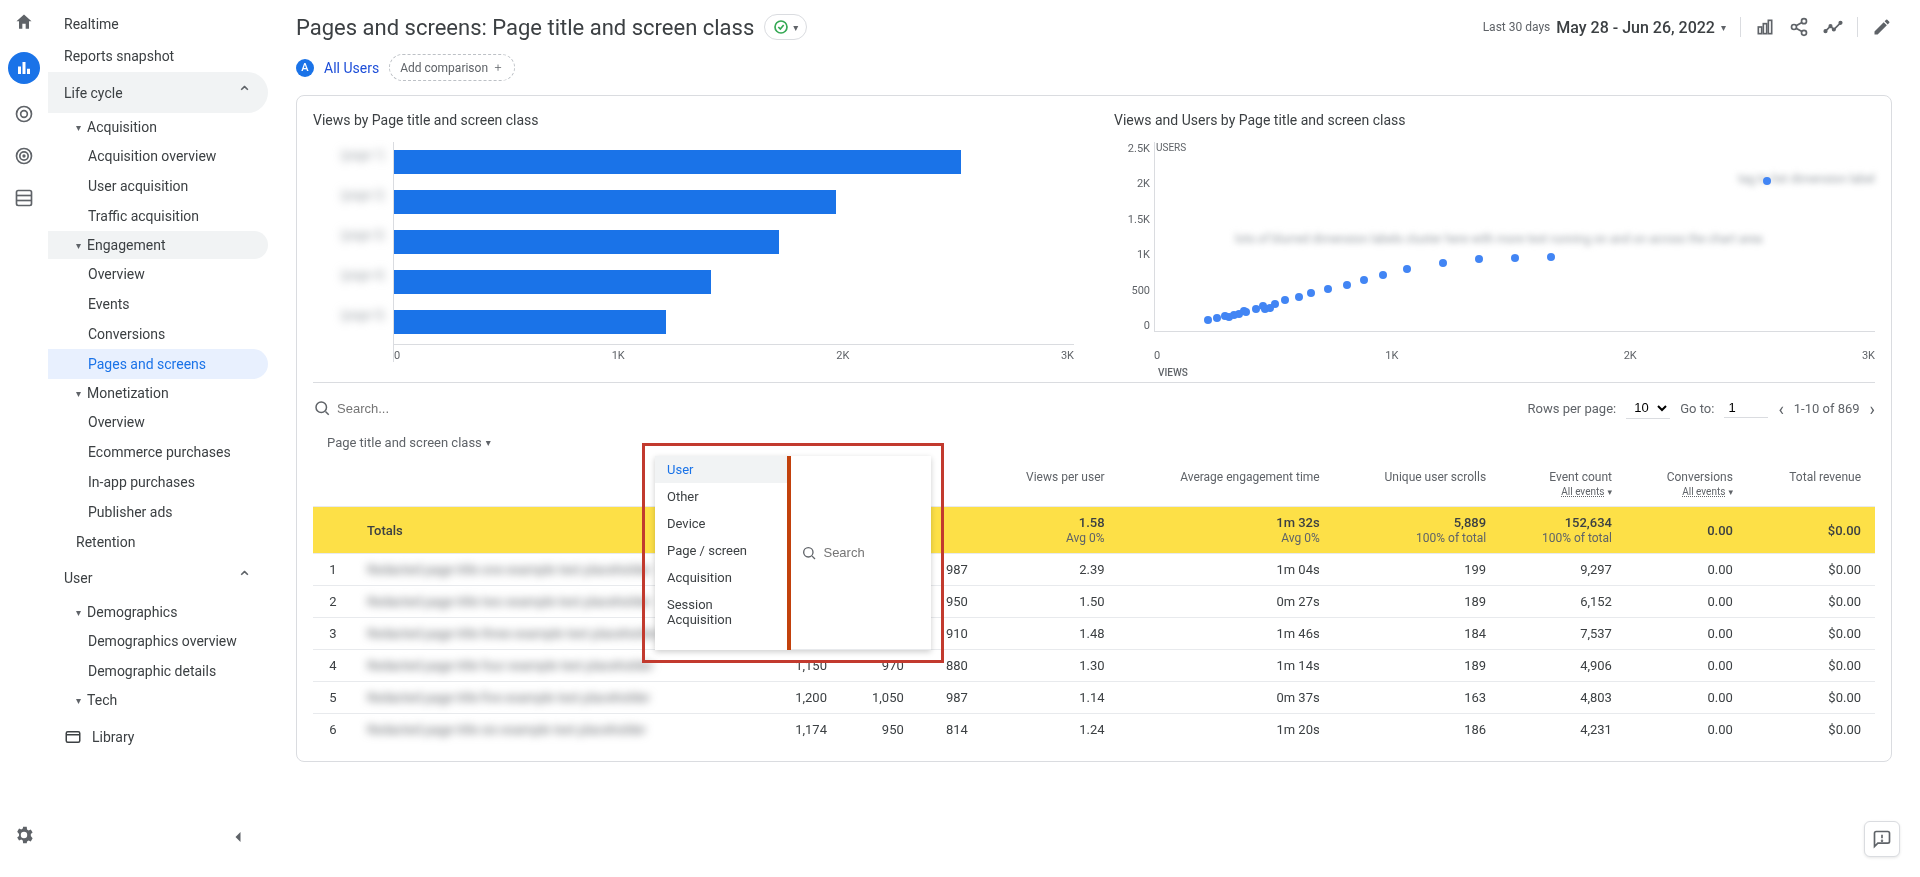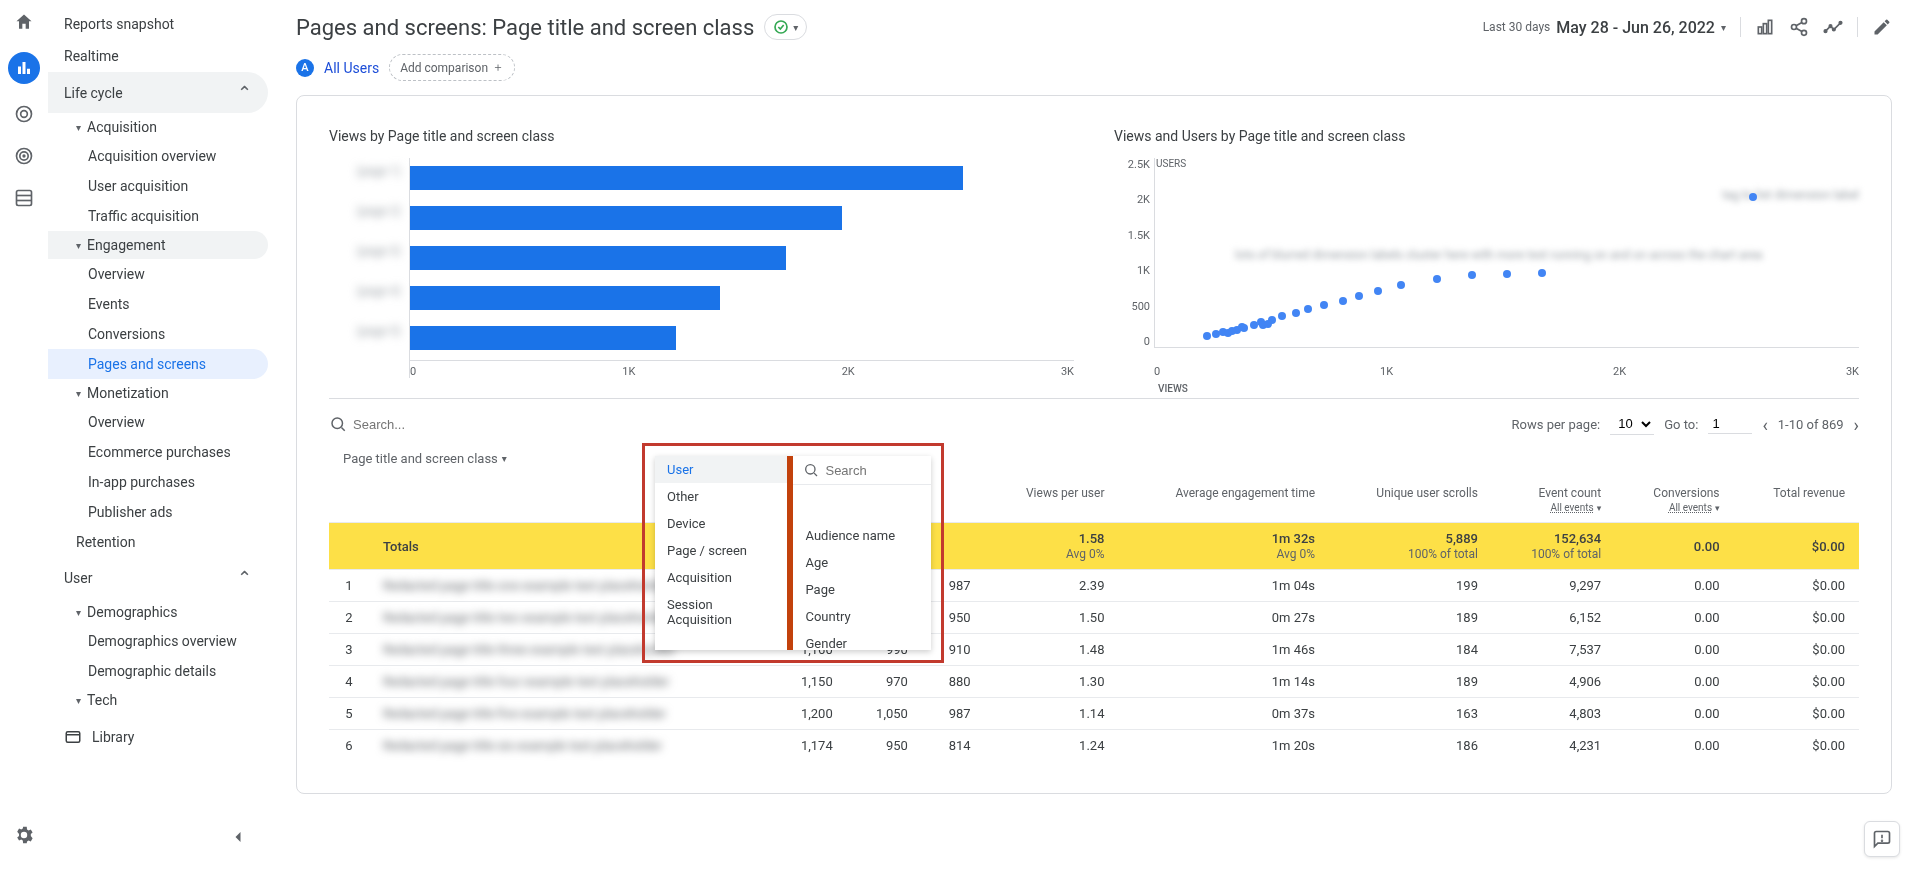--- a/index.html
+++ b/index.html
@@ -38,21 +38,21 @@
 .date-range .value { font-size: 16px; color: #3c4043; font-weight: 500; }
 .top-icons { display: flex; gap: 14px; padding-left: 14px; border-left: 1px solid #dadce0; }
 .top-icons span { cursor: pointer; color: #5f6368; }
 
 .segment-row { padding: 4px 28px 14px 28px; display: flex; gap: 10px; align-items: center; }
 .segment-chip { background: #1a73e8; color: #fff; width: 18px; height: 18px; border-radius: 50%; display: inline-flex; align-items: center; justify-content: center; font-size: 11px; font-weight: 500; }
 .segment-text { color: #1d4ed8; font-size: 14px; }
 .add-comparison { border: 1px dashed #bdc1c6; border-radius: 16px; padding: 4px 10px; font-size: 12px; color: #5f6368; cursor: pointer; display: inline-flex; align-items: center; gap: 4px; }
 
 .content-scroll { flex: 1; padding: 0 28px; overflow: auto; }
-.card { background: #fff; border: 1px solid #dadce0; border-radius: 8px; padding: 32px; }
+.card { background: #fff; border: 1px solid #dadce0; border-radius: 8px; padding: 16px; }
 
 .charts-row { display: flex; gap: 40px; }
 .chart-block { flex: 1; }
 .chart-title { font-size: 14px; color: #3c4043; margin-bottom: 14px; }
 
 
 .bar-chart { height: 220px; display: flex; }
 .bar-labels { width: 80px; display: flex; flex-direction: column; justify-content: space-around; padding-right: 8px; padding-bottom: 20px; filter: blur(4px); }
 .bar-label { height: 28px; color: #9aa0a6; font-size: 12px; text-align: right; white-space: nowrap; overflow: hidden; }
 .bar-area { flex: 1; border-left: 1px solid #dadce0; position: relative; padding-bottom: 20px; display: flex; flex-direction: column; justify-content: space-around; }
@@ -87,21 +87,21 @@
 .data-table td:nth-child(1), .data-table th:nth-child(1) { text-align: center; width: 40px; }
 .data-table td:nth-child(2) { text-align: left; }
 .totals-row td { background: #fde047; font-weight: 500; }
 .totals-row .sub { font-weight: 400; font-size: 12px; color: #5f6368; }
 .blurred { filter: blur(4px); color: #5f6368; }
 
 
 .dim-popup { position: absolute; top: 443px; left: 642px; width: 302px; height: 220px; border: 3px solid #c23a2e; background: none; z-index: 100; }
 .dim-popup-inner { position: absolute; top: 10px; left: 10px; right: 10px; bottom: 10px; background: #fff; box-shadow: 0 2px 6px rgba(0,0,0,0.2); display: flex; overflow: hidden; }
 .dim-col-left { width: 48%; overflow: auto; }
-.dim-col-right { width: 52%; border-left: 6px solid #c2410c; display: flex; flex-direction: column; }
+.dim-col-right { width: 52%; border-left: 4px solid #c2410c; display: flex; flex-direction: row; }
 .dim-item { padding: 6px 12px; font-size: 13px; cursor: pointer; }
 .dim-item.active { background: #f1f3f4; color: #1a73e8; }
 .dim-search { display: flex; align-items: center; gap: 6px; padding: 6px 10px; border-bottom: 1px solid #e8eaed; }
 .dim-search input { border: none; outline: none; font-size: 13px; flex: 1; }
 .dim-right-list { flex: 1; overflow: auto; margin-top: 37px; }
 
 
 .feedback { position: absolute; bottom: 20px; right: 20px; width: 36px; height: 36px; border: 1px solid #dadce0; border-radius: 6px; background: #fff; display: flex; align-items: center; justify-content: center; cursor: pointer; box-shadow: 0 1px 3px rgba(0,0,0,0.1); }
 
 svg { display: block; }
@@ -143,22 +143,22 @@
         </svg>
       </span>
     <span class="rail-icon settings">
         <svg width="22" height="22" viewBox="0 0 24 24" fill="currentColor">
           <path d="M19.4 13a7.5 7.5 0 000-2l2-1.6-2-3.4-2.4 1a7.6 7.6 0 00-1.7-1L15 3h-4l-.3 2a7.6 7.6 0 00-1.7 1l-2.4-1-2 3.4L6.6 11a7.5 7.5 0 000 2l-2 1.6 2 3.4 2.4-1a7.6 7.6 0 001.7 1L11 21h4l.3-2a7.6 7.6 0 001.7-1l2.4 1 2-3.4zM12 15.5A3.5 3.5 0 1115.5 12 3.5 3.5 0 0112 15.5z"></path>
         </svg>
       </span>
   </div>
 
   <div class="sidebar">
+    <div class="sidebar-item">Realtime</div>
     <div class="sidebar-item">Reports snapshot</div>
-    <div class="sidebar-item">Realtime</div>
 
     <div class="sidebar-section-header">
       <span>Life cycle</span>
       <span class="expand-chev">⌃</span>
     </div>
 
     <div class="sidebar-group">
         <span class="caret">▾</span>
         <span>Acquisition</span>
       </div>

